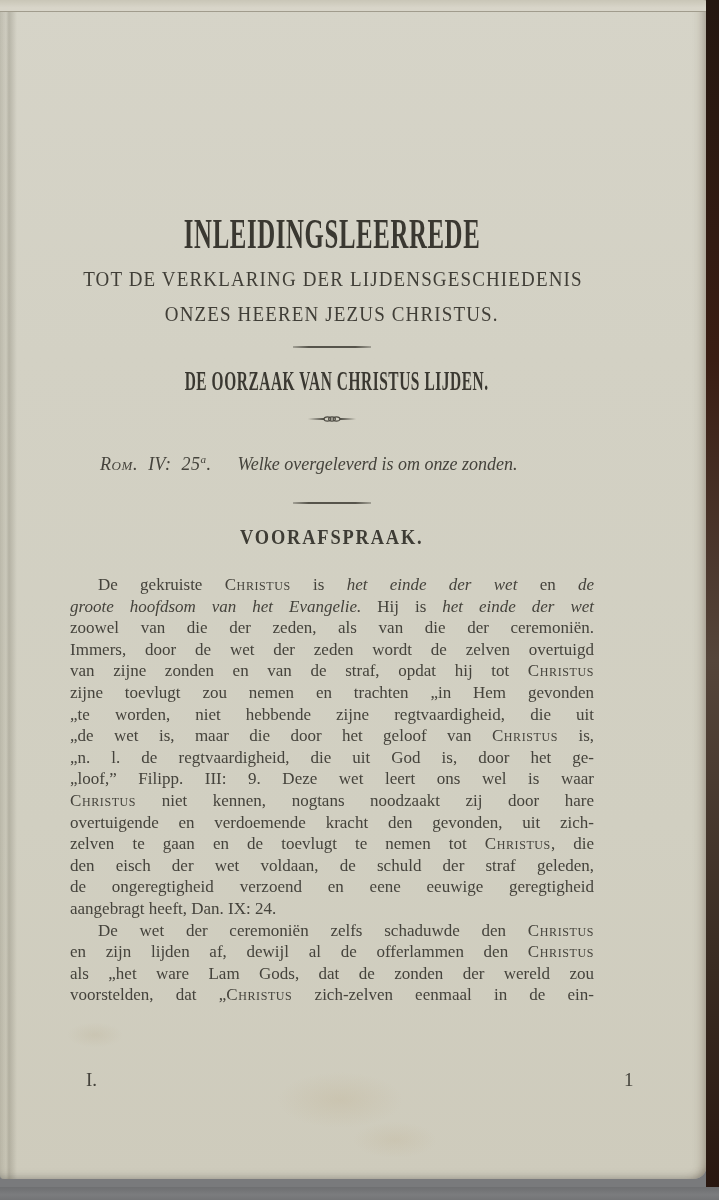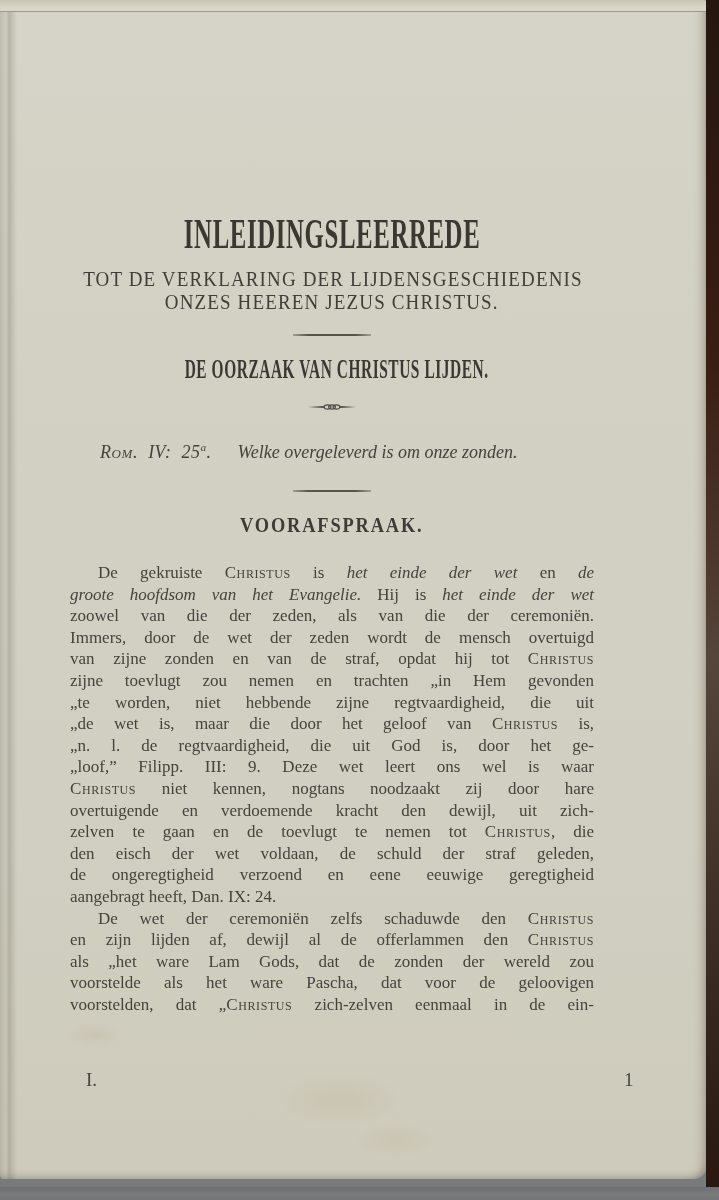--- a/index.html
+++ b/index.html
@@ -41,21 +41,21 @@
   }
   .ink{color:#44423c;}
   .content{position:absolute;left:70px;top:196px;width:524px;}
   .squeeze{display:inline-block;transform-origin:center top;white-space:nowrap;}
   h1.title{
     margin:14px 0 0 0;text-align:center;font-size:40px;line-height:46px;
     font-weight:bold;color:#3a3831;
   }
   h1 .squeeze{transform:scale(0.62,1.06);letter-spacing:1px;}
   .subtitle{margin-top:16px;text-align:center;font-size:20px;line-height:15px;color:#403e37;}
-  .subtitle.second{margin-top:0;line-height:31px;}
+  .subtitle.second{margin-top:12px;line-height:31px;}
   .subtitle .squeeze{transform:scaleX(0.95);letter-spacing:1.2px;}
   .rule{
     margin:16px auto 0 auto;width:78px;height:2px;
     background:linear-gradient(90deg,rgba(70,68,60,0.35),#56544b 20%,#56544b 80%,rgba(70,68,60,0.35));
   }
   .rule.second{margin-top:26px;}
   h2.chapter{
     margin:18px 0 0 0;text-align:right;font-size:27px;line-height:30px;
     font-weight:bold;color:#3a3831;
   }
@@ -117,39 +117,38 @@
 
     <div class="rule second"></div>
 
     <h3 class="section"><span class="squeeze">VOORAFSPRAAK.</span></h3>
 
     <div class="bodytext">
       <div class="paragraph">
           <div class="bodyline indent jl"><span>De gekruiste </span><span class="run-sc">Christus</span><span> is </span><span class="run-i">het einde der wet</span><span> en </span><span class="run-i">de</span></div>
           <div class="bodyline jl"><span class="run-i">groote hoofdsom van het Evangelie.</span><span> Hij is </span><span class="run-i">het einde der wet</span></div>
           <div class="bodyline jl"><span>zoowel van die der zeden, als van die der ceremoniën.</span></div>
-          <div class="bodyline jl"><span>Immers, door de wet der zeden wordt de mensch overtuigd</span></div>
+          <div class="bodyline jl"><span>Immers, door de wet der zeden wordt de zelven overtuigd</span></div>
           <div class="bodyline jl"><span>van zijne zonden en van de straf, opdat hij tot </span><span class="run-sc">Christus</span></div>
           <div class="bodyline jl"><span>zijne toevlugt zou nemen en trachten „in Hem gevonden</span></div>
           <div class="bodyline jl"><span>„te worden, niet hebbende zijne regtvaardigheid, die uit</span></div>
           <div class="bodyline jl"><span>„de wet is, maar die door het geloof van </span><span class="run-sc">Christus</span><span> is,</span></div>
           <div class="bodyline jl"><span>„n. l. de regtvaardigheid, die uit God is, door het ge-</span></div>
           <div class="bodyline jl"><span>„loof,” Filipp. III: 9. Deze wet leert ons wel is waar</span></div>
           <div class="bodyline jl"><span class="run-sc">Christus</span><span> niet kennen, nogtans noodzaakt zij door hare</span></div>
-          <div class="bodyline jl"><span>overtuigende en verdoemende kracht den dewijl, uit zich-</span></div>
+          <div class="bodyline jl"><span>overtuigende en verdoemende kracht den gevonden, uit zich-</span></div>
           <div class="bodyline jl"><span>zelven te gaan en de toevlugt te nemen tot </span><span class="run-sc">Christus</span><span>, die</span></div>
           <div class="bodyline jl"><span>den eisch der wet voldaan, de schuld der straf geleden,</span></div>
           <div class="bodyline jl"><span>de ongeregtigheid verzoend en eene eeuwige geregtigheid</span></div>
           <div class="bodyline"><span>aangebragt heeft, Dan. IX: 24.</span></div>
         </div>
       <div class="paragraph">
           <div class="bodyline indent jl"><span>De wet der ceremoniën zelfs schaduwde den </span><span class="run-sc">Christus</span></div>
           <div class="bodyline jl"><span>en zijn lijden af, dewijl al de offerlammen den </span><span class="run-sc">Christus</span></div>
           <div class="bodyline jl"><span>als „het ware Lam Gods, dat de zonden der wereld zou</span></div>
-          <div class="bodyline jl"><span>voorstelde als het ware Pascha, dat voor de geloovigen</span></div>
           <div class="bodyline jl"><span>voorstelden, dat „</span><span class="run-sc">Christus</span><span> zich-zelven eenmaal in de ein-</span></div>
         </div>
     </div>
 
   </div>
 
   <div class="footer-left">I.</div>
   <div class="footer-right">1</div>
 </div>
 

